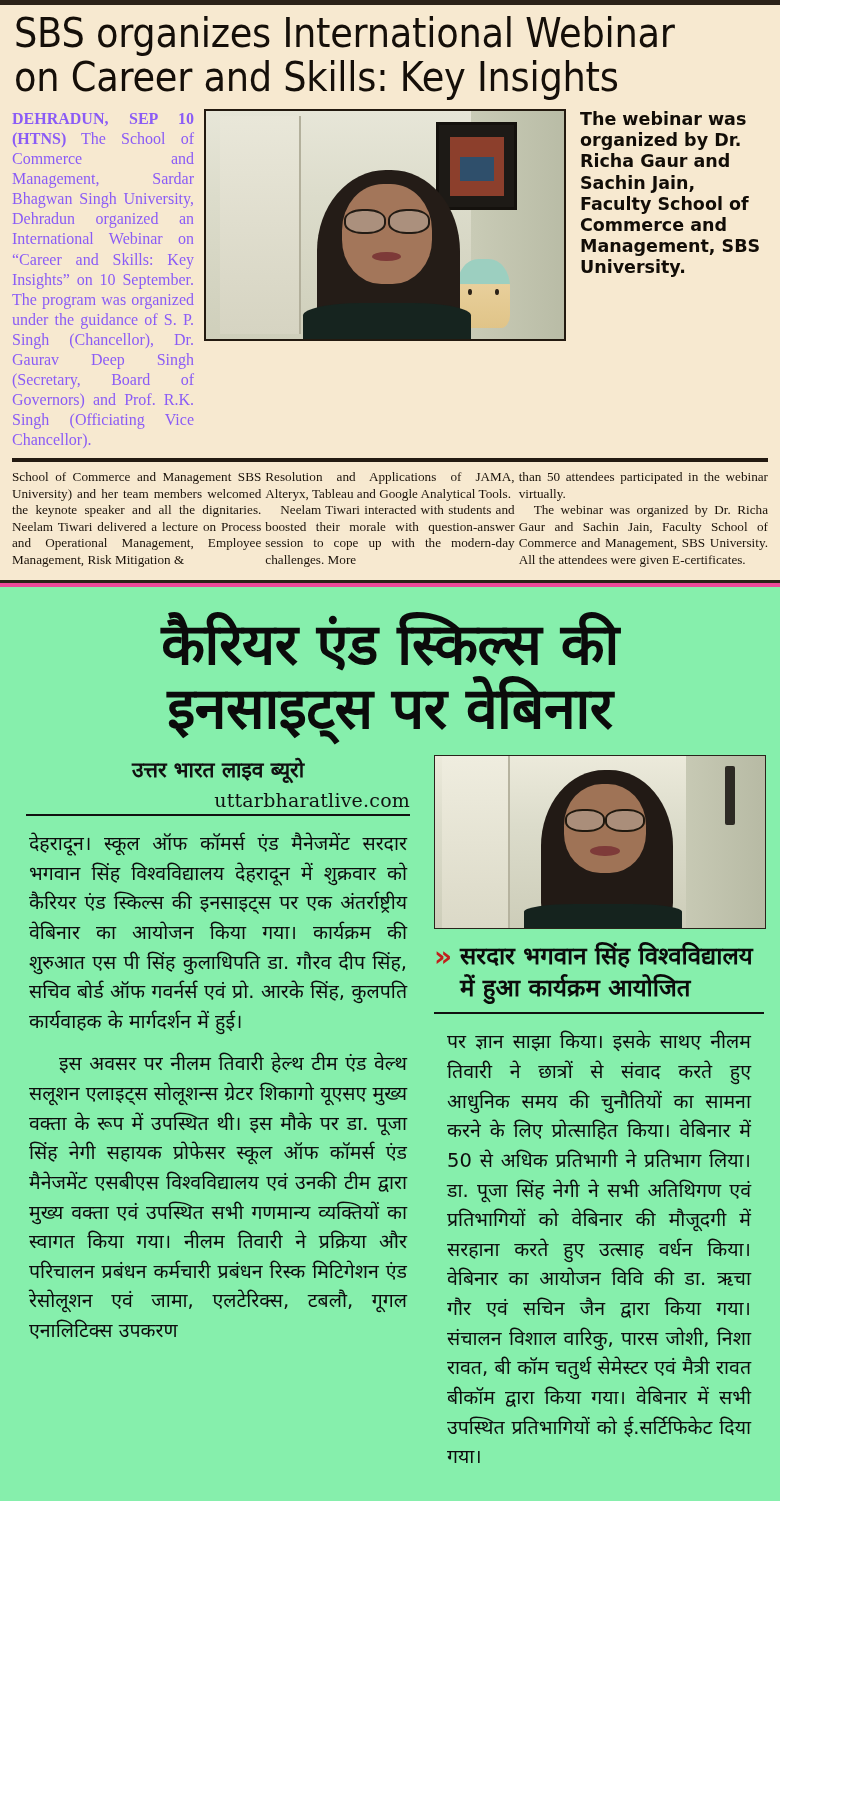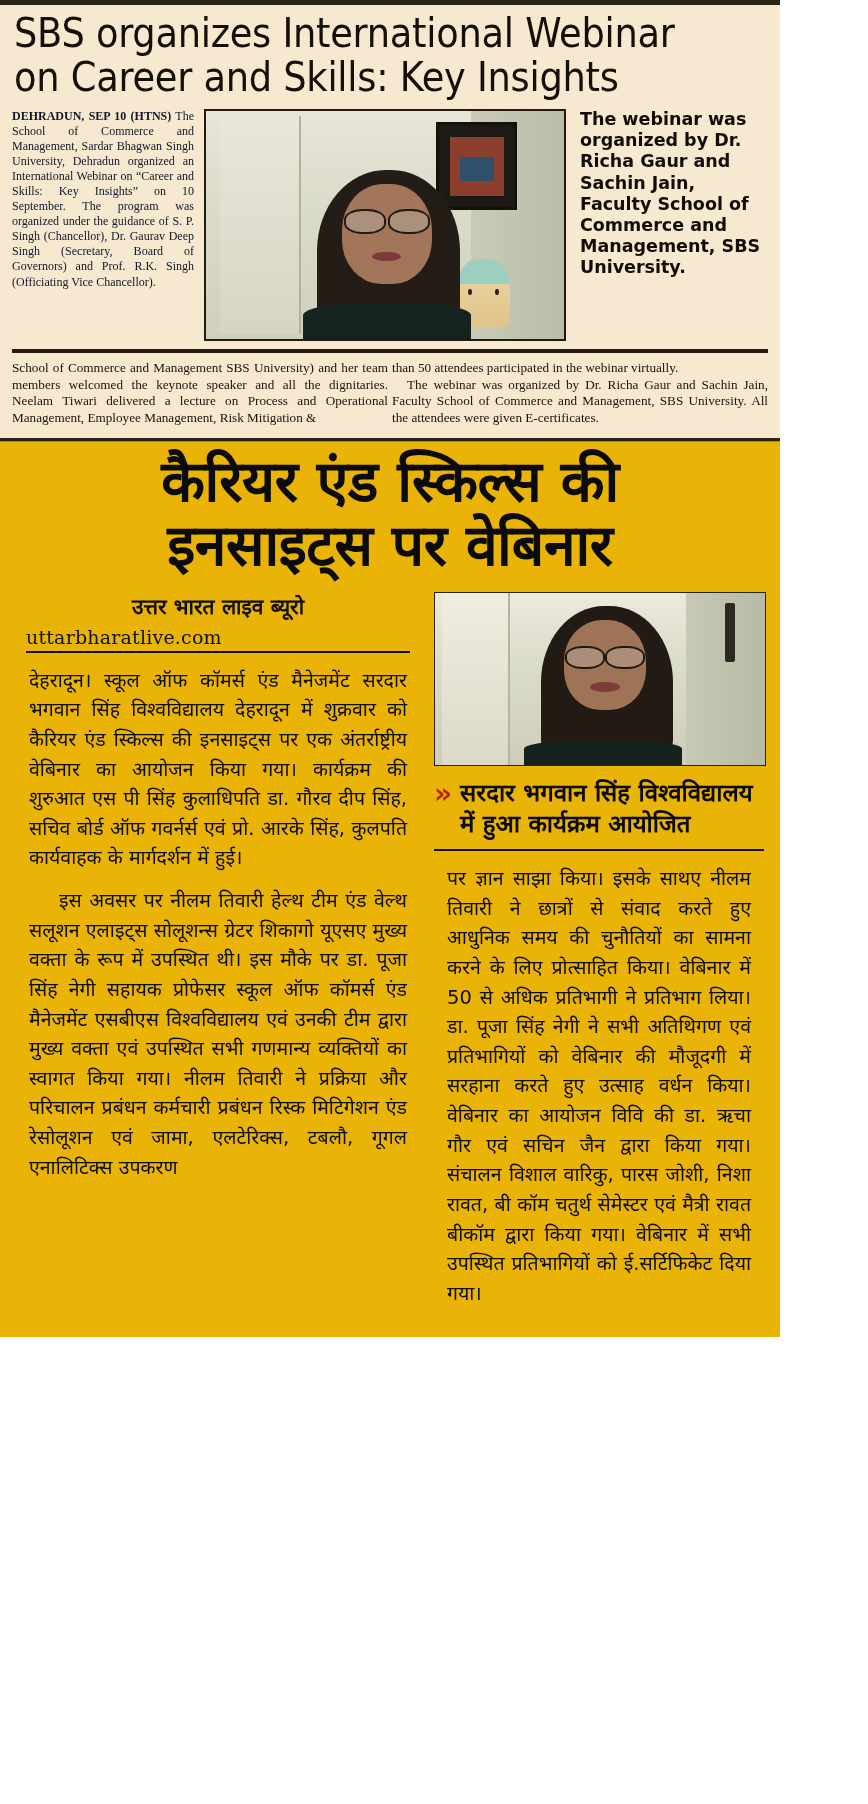--- a/index.html
+++ b/index.html
@@ -38,25 +38,25 @@
 
   .en-top{
     display:flex;
     padding:8px 12px 0 12px;
     gap:10px;
     align-items:flex-start;
   }
   .en-col-lead{
     width:182px;
     flex:0 0 182px;
-    font-size:12px;
+    font-size:16px;
     line-height:1.255;
     text-align:justify;
     text-justify:inter-word;
-    color:#0f172a;
+    color:#8b5cf6;
     hyphens:auto;
   }
   .en-col-lead .dateline{font-weight:bold;}
   .photo-main{
     flex:0 0 358px;
     width:358px;
     height:228px;
     border:2px solid #231a10;
     overflow:hidden;
     position:relative;
@@ -113,23 +113,23 @@
     text-align:justify;
     text-justify:inter-word;
     color:#1a120a;
     hyphens:auto;
   }
   .en-body .col p{margin:0;}
   .en-body .col p.ind{text-indent:15px;}
 
   
   .clip-hi{
-    background:#eab308;
-    padding:2px 16px 16px 16px;
-    border-top:1px solid #ec4899;
+    background:#86efac;
+    padding:20px 16px 16px 16px;
+    border-top:4px solid #ec4899;
     position:relative;
   }
   .hi-head{
     font-family:"DejaVu Sans", sans-serif;
     font-weight:bold;
     font-size:57px;
     line-height:1.12;
     text-align:center;
     color:#0b0b0b;
     letter-spacing:-0.5px;
@@ -143,21 +143,21 @@
     font-family:"DejaVu Sans", sans-serif;
     font-weight:bold;
     font-size:21px;
     text-align:center;
     color:#111;
     margin:0 0 6px 0;
   }
   .hi-site{
     font-family:"DejaVu Serif", serif;
     font-size:19px;
-    text-align:left;
+    text-align:right;
     color:#111;
     border-bottom:2px solid #111;
     padding-bottom:3px;
     margin:0 10px 10px 10px;
     letter-spacing:0.2px;
   }
   .hi-text{
     font-family:"DejaVu Sans", sans-serif;
     font-size:19.5px;
     line-height:1.52;
@@ -251,20 +251,24 @@
       <div class="en-sidecap">The webinar was organized by Dr. Richa Gaur and Sachin Jain, Faculty School of Commerce and Management, SBS University.</div>
     </div>
 
     <div class="en-divider"></div>
 
     <div class="en-body">
       <div class="col">
         <p>School of Commerce and Management SBS University) and her team members welcomed the keynote speaker and all the dignitaries. Neelam Tiwari delivered a lecture on Process and Operational Management, Employee Management, Risk Mitigation &amp;</p>
       </div>
       <div class="col">
+        <p>Resolution and Applications of JAMA, Alteryx, Tableau and Google Analytical Tools.</p>
+        <p class="ind">Neelam Tiwari interacted with students and boosted their morale with question-answer session to cope up with the modern-day challenges. More</p>
+      </div>
+      <div class="col">
         <p>than 50 attendees participated in the webinar virtually.</p>
         <p class="ind">The webinar was organized by Dr. Richa Gaur and Sachin Jain, Faculty School of Commerce and Management, SBS University. All the attendees were given E-certificates.</p>
       </div>
     </div>
   </section>
 
   <section class="clip-hi">
 
     <h2 class="hi-head">
       <span>कैरियर एंड स्किल्स की</span>

